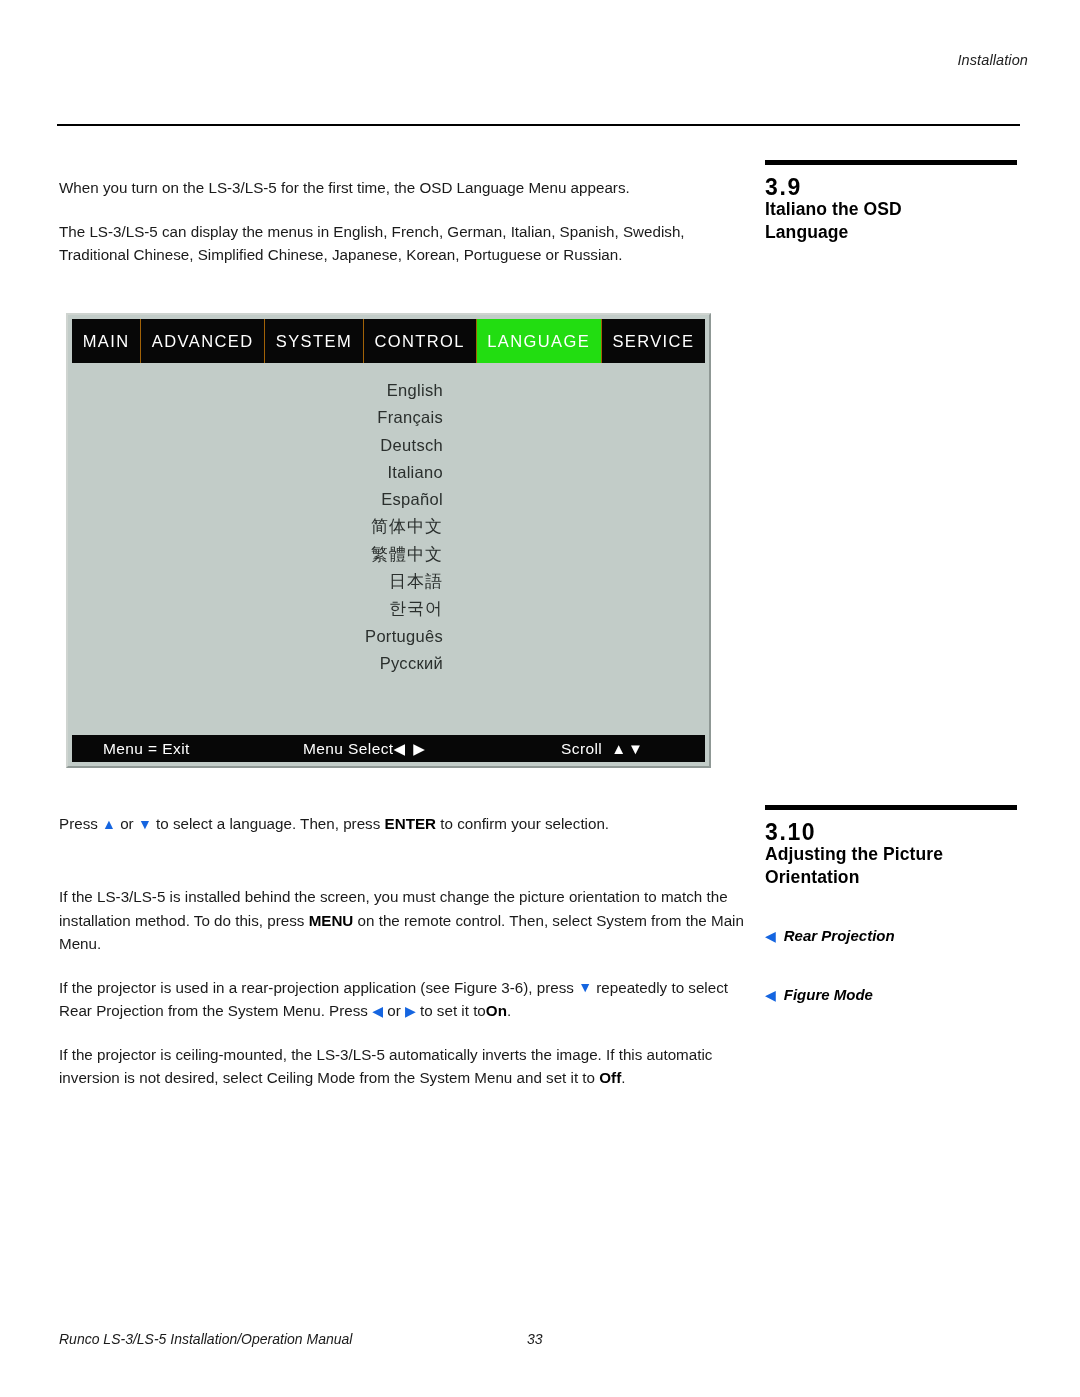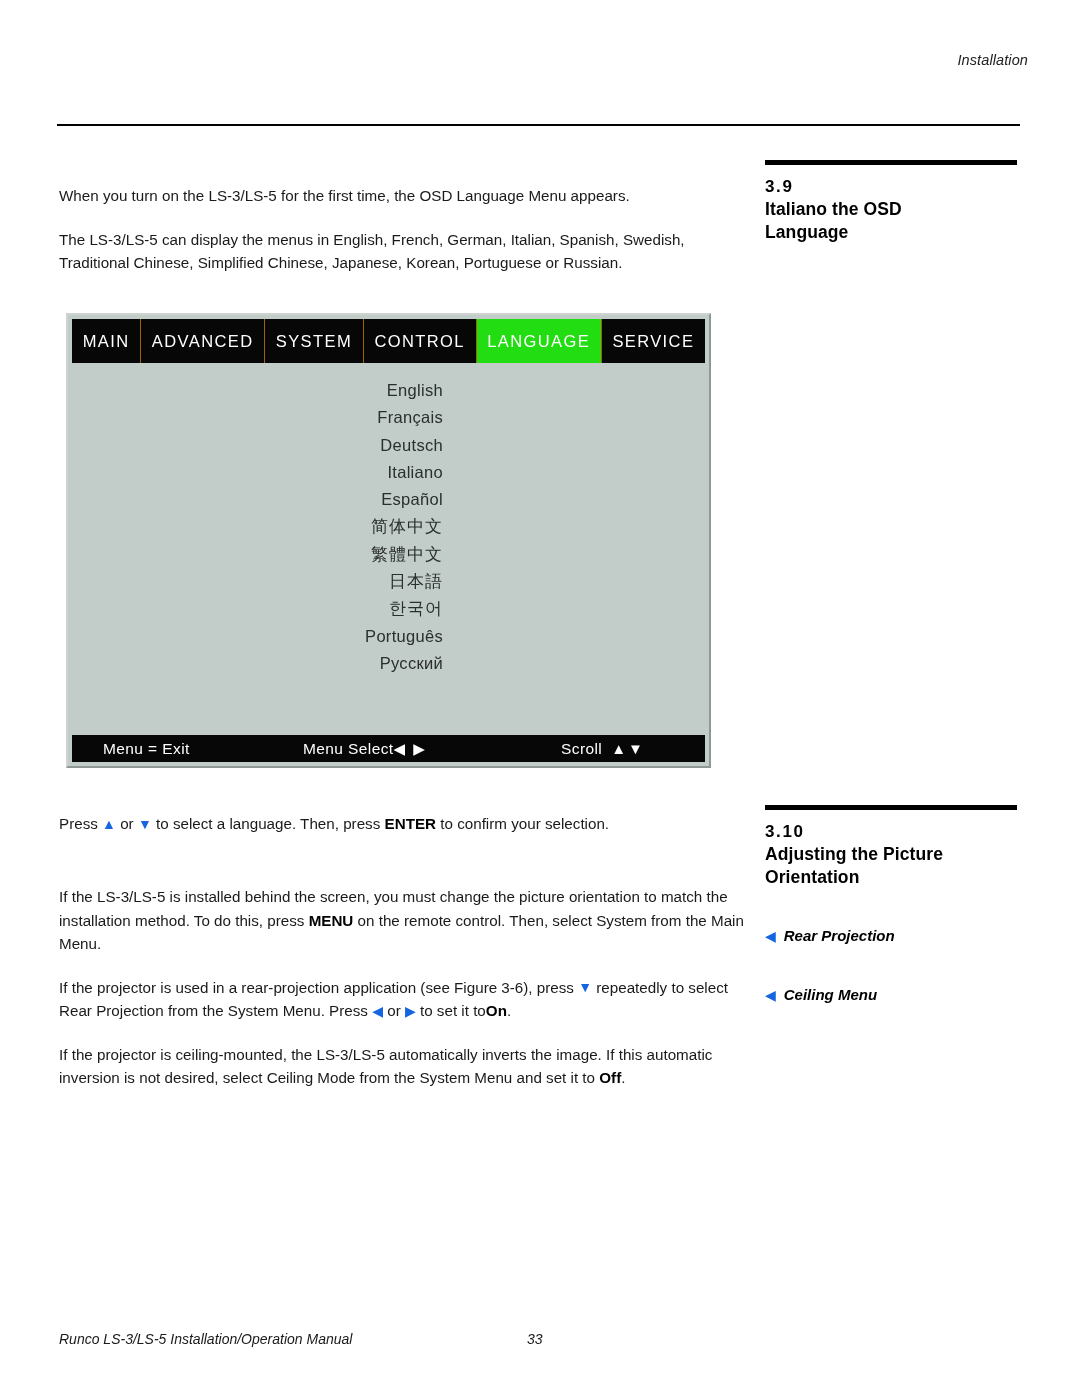--- a/index.html
+++ b/index.html
@@ -32,21 +32,21 @@
     left: 57px;
     width: 963px;
     height: 2px;
     background: #000000;
   }
 
   
   .body-col {
     position: absolute;
     left: 59px;
-    top: 184px;
+    top: 176px;
     width: 686px;
   }
   .side-col {
     position: absolute;
     left: 765px;
     top: 160px;
     width: 258px;
   }
 
   p.para {
@@ -77,21 +77,21 @@
   .arrow.right::before { content: "\25B6"; }
 
   
   .sec-rule {
     width: 252px;
     height: 5px;
     background: #000000;
     margin-bottom: 11px;
   }
   .sec-num {
-    font-size: 17px;
+    font-size: 23px;
     font-weight: bold;
     letter-spacing: 1.6px;
     line-height: 22px;
   }
   .sec-title {
     font-size: 17.5px;
     font-weight: bold;
     line-height: 23px;
     letter-spacing: 0.1px;
   }
@@ -313,20 +313,20 @@
     <div class="sec-title">Orientation</div>
   </div>
 
   <div class="margin-note">
     <span class="note-arrow">◀</span>
     <span>Rear Projection</span>
   </div>
 
   <div class="margin-note second">
     <span class="note-arrow">◀</span>
-    <span>Ceiling Menu</span>
+    <span>Figure Mode</span>
   </div>
 </div>
 
 <div class="page-footer">
   <span class="pf-title">Runco LS-3/LS-5 Installation/Operation Manual</span>
   <span class="pf-page">33</span>
 </div>
 
 </body></html>

